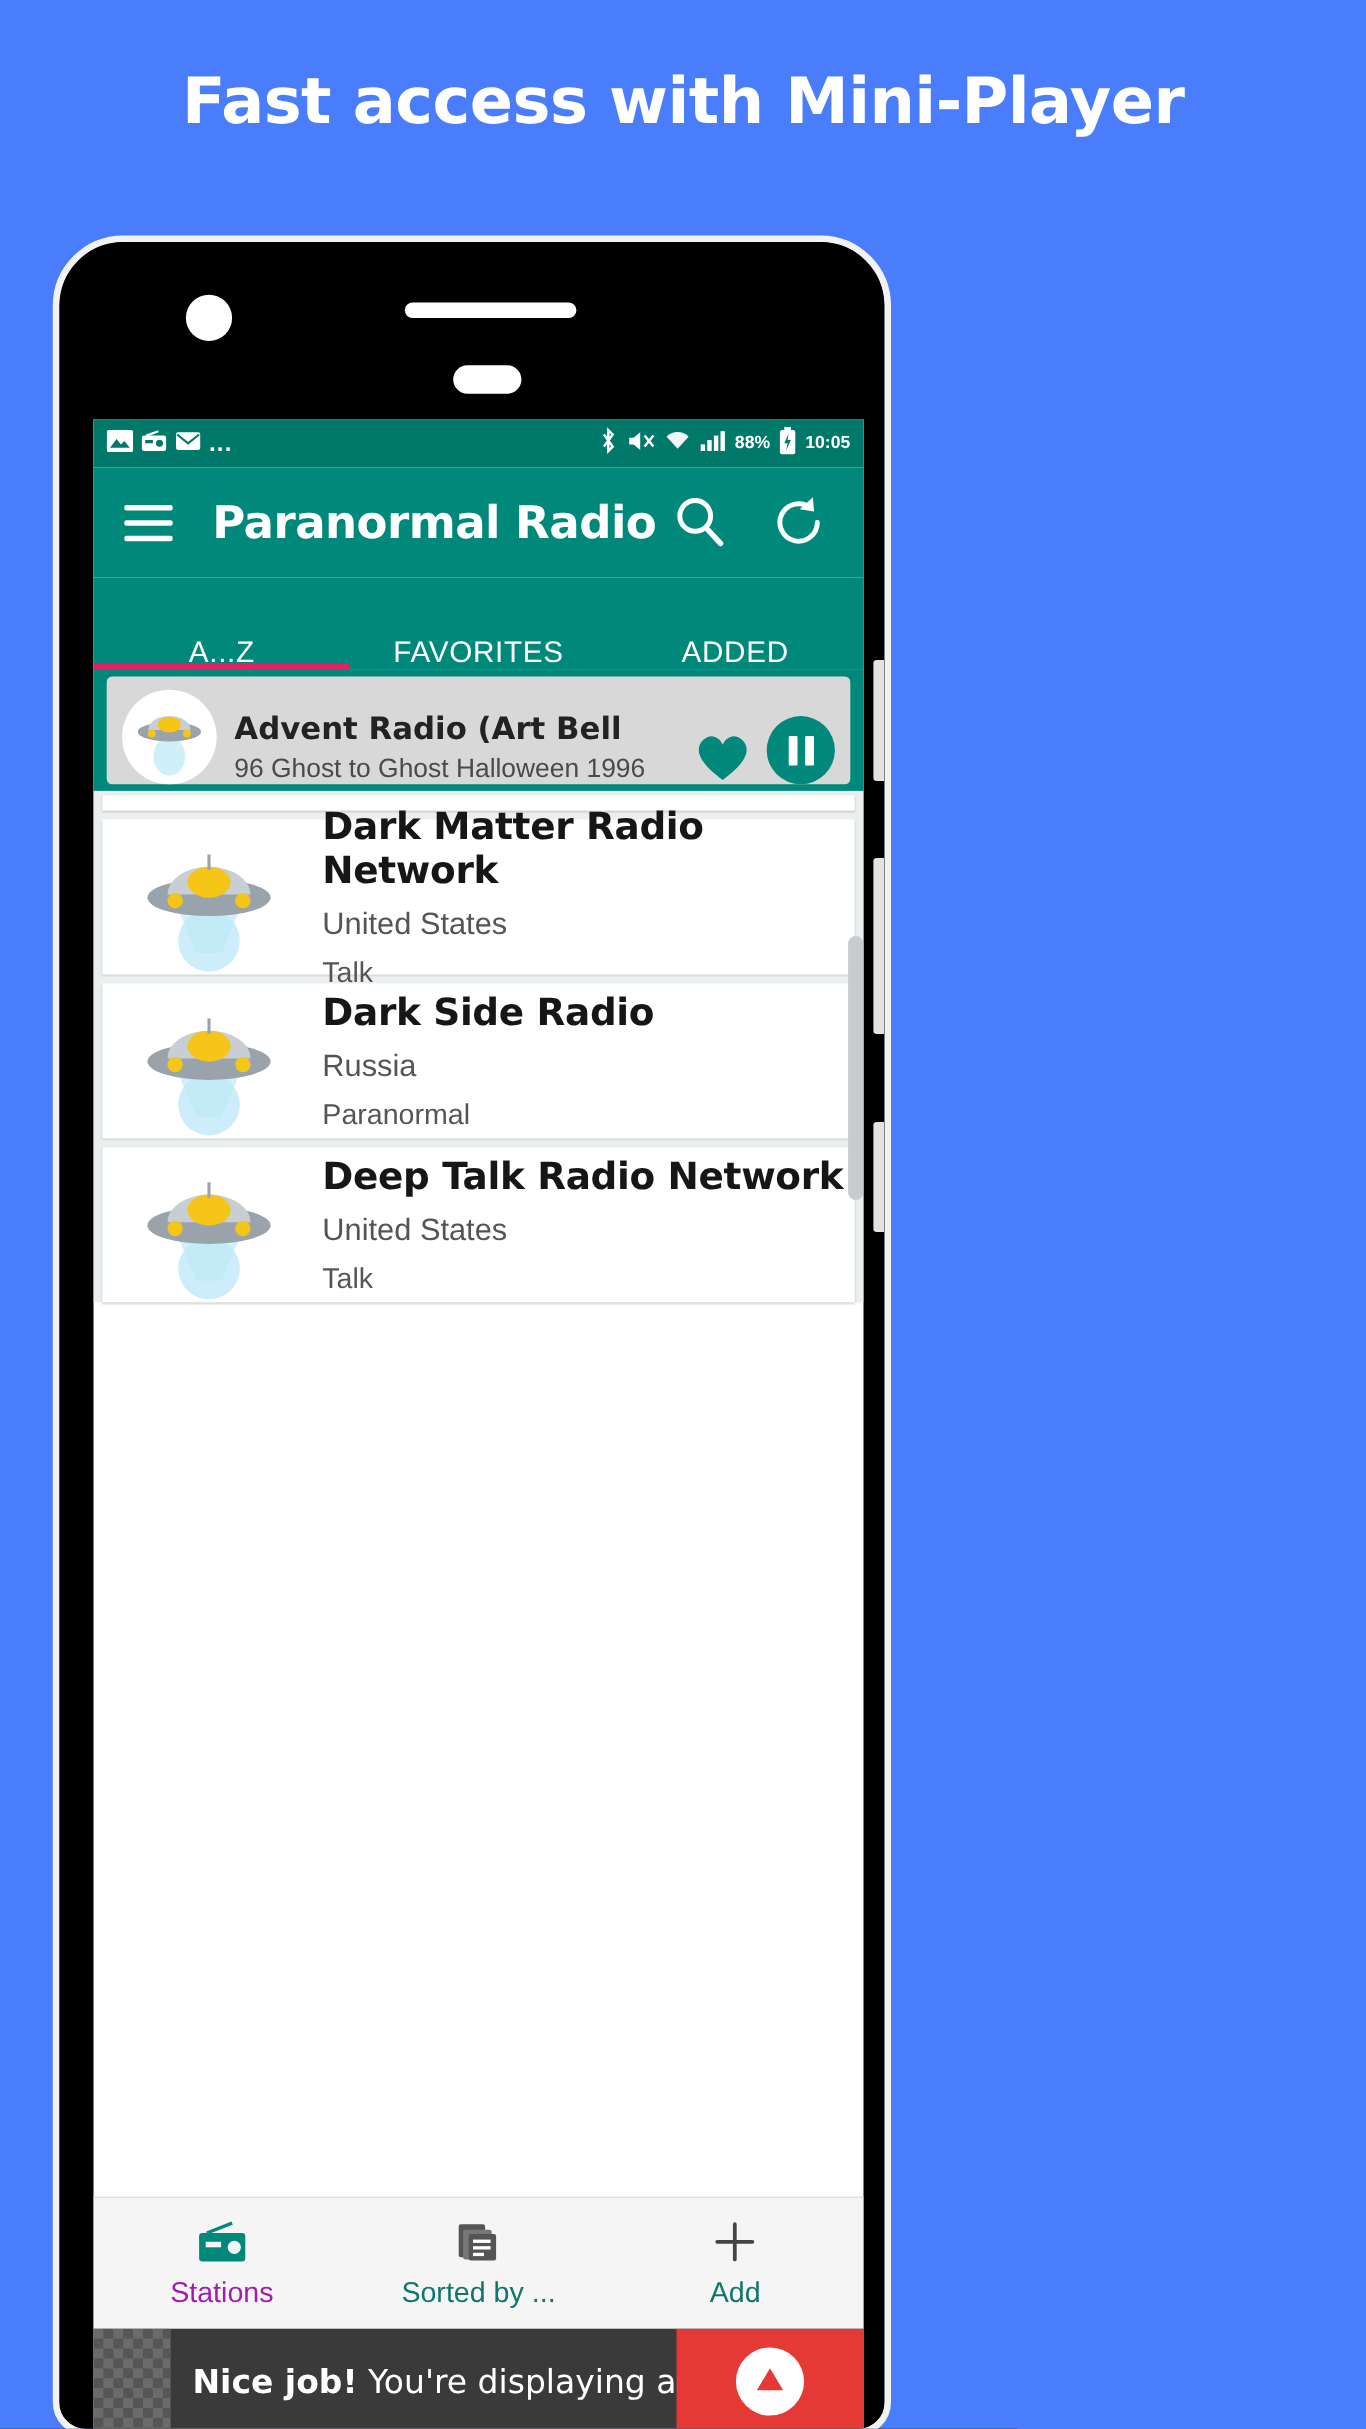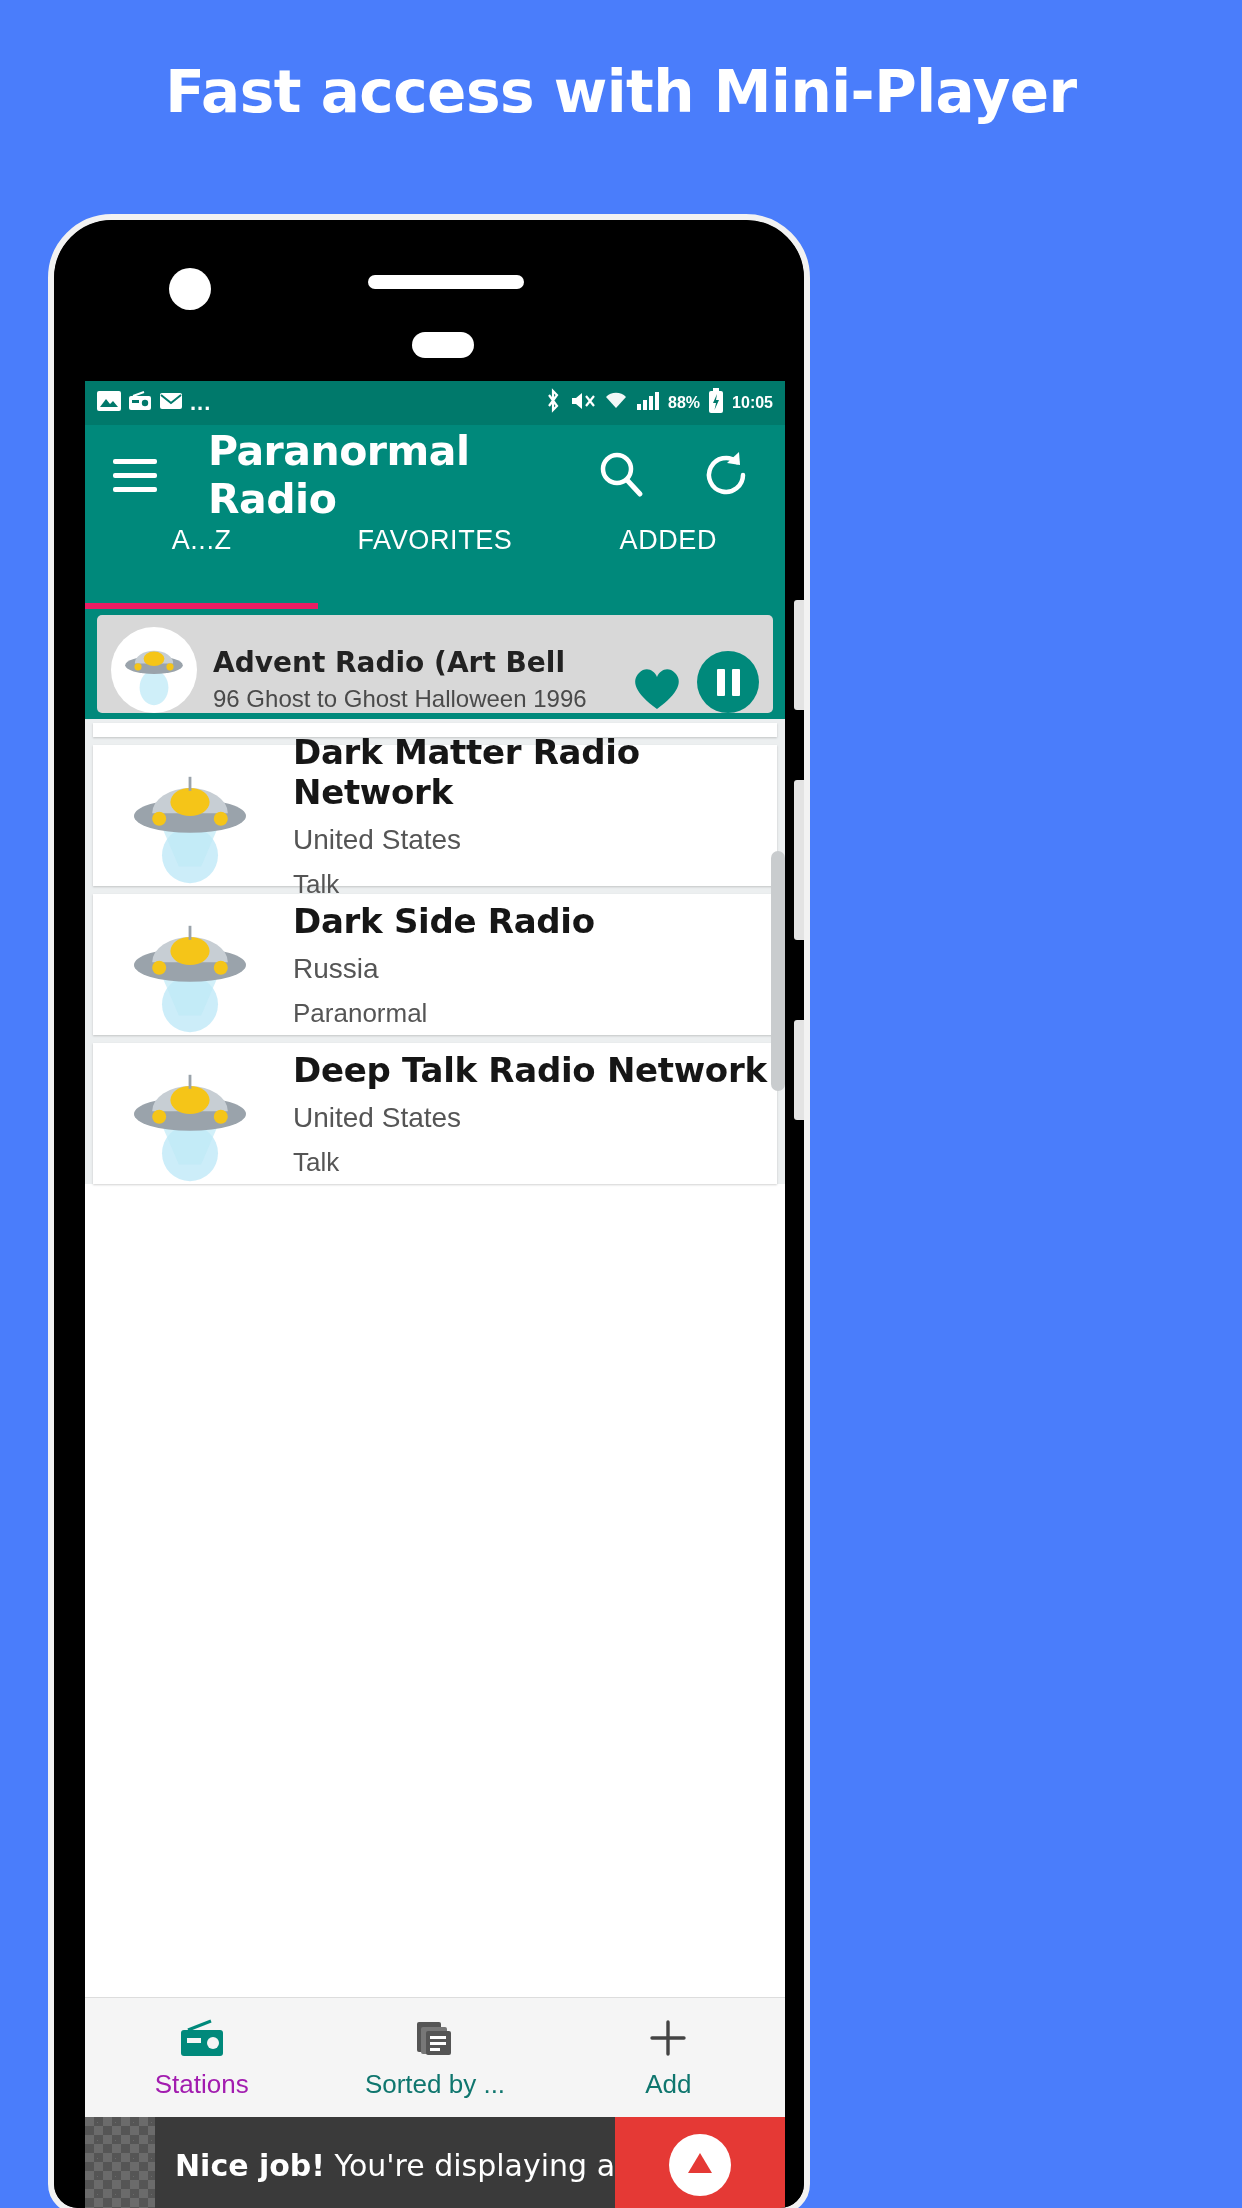--- a/index.html
+++ b/index.html
@@ -82,39 +82,38 @@
   .sb-ico { display: inline-block; }
   .sb-text { font-size: 16px; font-weight: bold; font-family: "Liberation Sans", sans-serif; }
   .sb-dots { font-size: 22px; font-weight: bold; letter-spacing: 1px; }
 
   
   .appbar {
     height: 100px; background: #00897b;
     display: flex; align-items: center;
     padding: 0 28px;
     color: #fff;
-    gap: 15px;
   }
   .hamburger { width: 44px; display: flex; flex-direction: column; gap: 9px; cursor: pointer; }
   .hamburger i { display: block; height: 5px; background: #fff; border-radius: 2px; }
   .app-title {
     flex: 1;
     font-size: 41px;
     font-weight: bold;
     margin-left: 36px;
     color: #ffffff;
     font-family: "DejaVu Sans", sans-serif;
     letter-spacing: -0.5px;
   }
   .appbar-icon { width: 62px; height: 62px; display:flex; align-items:center; justify-content:center; }
 
   
   .tabs {
     height: 84px; background: #00897b;
-    display: flex; align-items: flex-start;
+    display: flex; align-items: flex-end;
     position: relative;
   }
   .tab {
     flex: 1; display: flex; align-items: center; justify-content: center;
     color: #ffffff; font-size: 27px; letter-spacing: 0.6px;
     font-weight: 500;
   }
   .tab.inactive { color: #ffffff; }
   .tab-underline {
     position: absolute; bottom: 0; left: 0;

